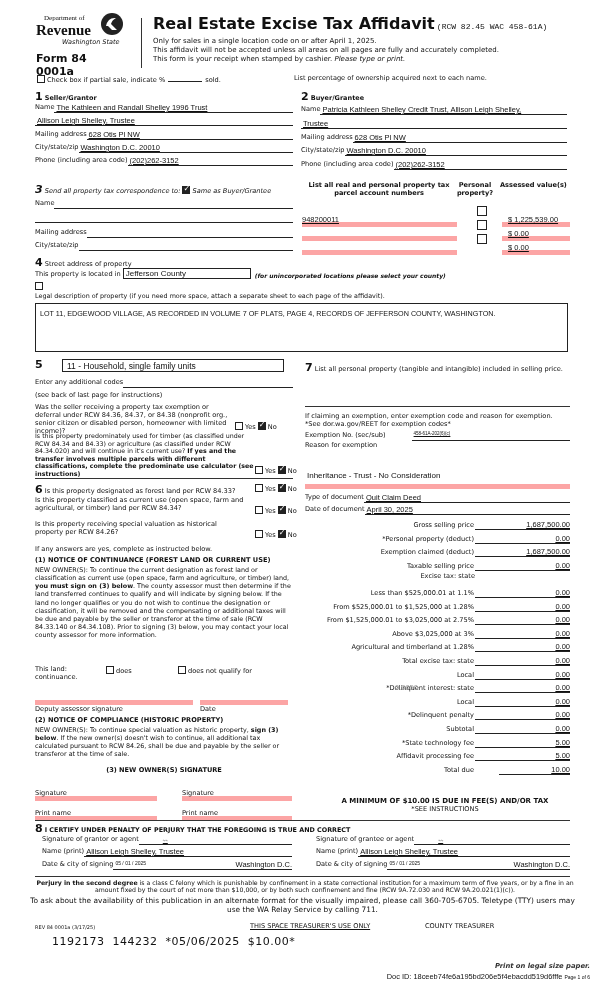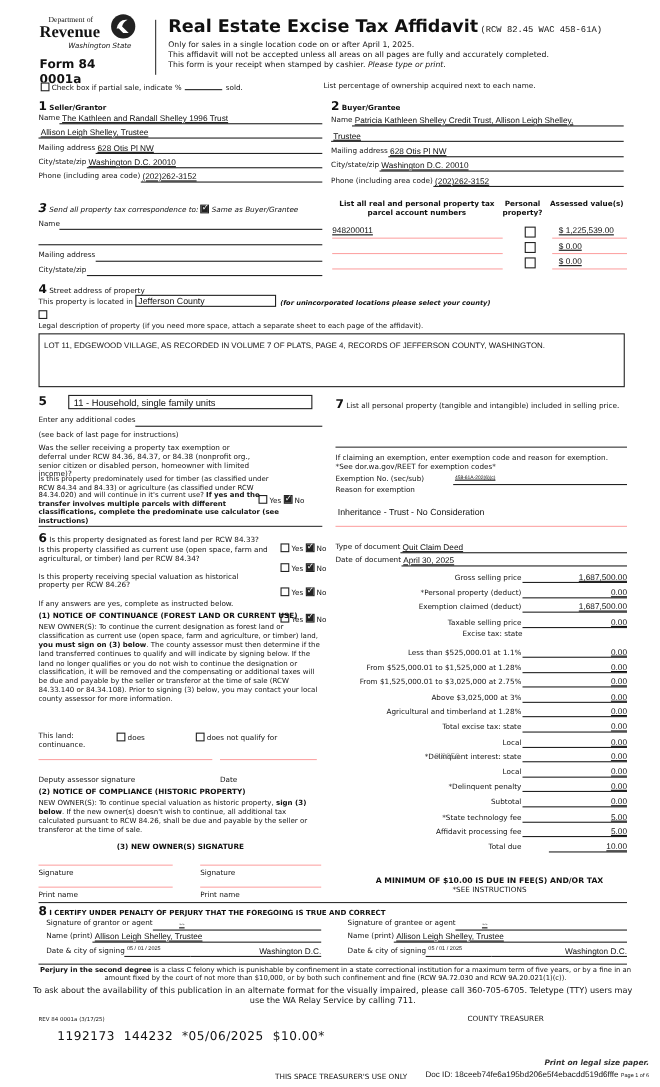--- a/index.html
+++ b/index.html
@@ -1,33 +1,33 @@
 <!DOCTYPE html>
 <html><head>
 <meta charset="utf-8">
 <style>
   * { box-sizing: border-box; margin: 0; padding: 0; }
   body { width: 600px; height: 988px; background: #fff; font-family: "DejaVu Sans", sans-serif; color: #111; position: relative; overflow: hidden; font-size: 6.6px; line-height: 1.2; }
   .abs { position: absolute; }
   .fill { font-family: "Liberation Sans", sans-serif; color: #111; }
-  .uline { border-bottom: 1px solid #fca5a5; }
+  .uline { border-bottom: 5px solid #fca5a5; margin-top: 10px; }
   .cb { display: inline-block; width: 8px; height: 8px; border: 1px solid #222; vertical-align: -1px; margin-right: 2px; background: #fff; position: relative; }
   .cb.checked::after { content: ""; position: absolute; left: 0; top: 0; right: 0; bottom: 0; background: #222; }
   .cb.checked::before { content: "✓"; position: absolute; left: 0px; top: -3px; color: #fff; font-size: 8px; z-index: 2; }
   .secnum { font-weight: bold; font-size: 11px; }
   .bold { font-weight: bold; }
   .fieldrow { position: absolute; display: flex; align-items: flex-start; }
   .fieldrow .lbl { white-space: nowrap; }
   .fieldrow .val { flex: 1; border-bottom: 1px solid #222; padding-left: 2px; font-family: "Liberation Sans", sans-serif; font-size: 7.5px; text-decoration: underline; line-height: 1.1; min-height: 9px; }
   .taxrow { position: absolute; left: 300px; width: 270px; display: flex; align-items: flex-end; height: 12px; }
   .taxrow .lbl { width: 175px; text-align: right; white-space: nowrap; padding-right: 1px; }
   .taxrow .line { flex: 1; border-bottom: 1px solid #222; display: flex; justify-content: flex-end; }
   .taxrow .val { font-family: "Liberation Sans", sans-serif; font-size: 7.5px; text-decoration: underline; }
   .hline { position: absolute; border-top: 1.5px solid #333; }
-  .yn { position: absolute; white-space: nowrap; font-size: 6.6px; margin-top: 28px; }
+  .yn { position: absolute; white-space: nowrap; font-size: 6.6px; }
 </style>
 </head>
 <body>
 
 <div class="abs" style="left:28px;top:12px;width:100px;height:58px;">
   <div class="abs" style="left:16px;top:2px;font-size:7px;font-family:'Liberation Serif',serif;">Department of</div>
   <div class="abs" style="left:8px;top:9px;font-size:15px;font-weight:bold;font-family:'Liberation Serif',serif;">Revenue</div>
   <svg class="abs" style="left:72px;top:0px;" width="24" height="24" viewBox="0 0 24 24">
     <circle cx="12" cy="12" r="11" fill="#222"></circle>
     <path d="M6 14 Q8 5 16 6 Q12 8 11 12 L17 18 L12 18 L8 14 Z" fill="#fff"></path>
@@ -394,20 +394,20 @@
   <span class="val" style="font-size:5px;text-decoration:none;flex:0 0 60px;">05 / 01 / 2025</span>
   <span class="val" style="text-align:right;text-decoration:none;">Washington D.C.</span>
 </div>
 <div class="hline" style="left:35px;top:876px;width:535px;border-top-width:1px;"></div>
 
 <div class="abs" style="left:25px;top:879px;width:560px;text-align:center;font-size:6.2px;line-height:1.2;">
   <span class="bold">Perjury in the second degree</span><span> is a class C felony which is punishable by confinement in a state correctional institution for a maximum term of five years, or by a fine in an amount fixed by the court of not more than $10,000, or by both such confinement and fine (RCW 9A.72.030 and RCW 9A.20.021(1)(c)).</span>
 </div>
 <div class="abs" style="left:30px;top:897px;width:545px;text-align:center;font-size:7.4px;line-height:1.15;">To ask about the availability of this publication in an alternate format for the visually impaired, please call 360-705-6705. Teletype (TTY) users may use the WA Relay Service by calling 711.</div>
 <div class="abs" style="left:35px;top:924px;font-size:5px;">REV 84 0001a (3/17/25)</div>
-<div class="abs" style="left:250px;top:976px;font-size:6.6px;">THIS SPACE TREASURER'S USE ONLY</div>
+<div class="abs" style="left:250px;top:923px;font-size:6.6px;text-decoration:underline;">THIS SPACE TREASURER'S USE ONLY</div>
 <div class="abs" style="left:425px;top:923px;font-size:6.6px;">COUNTY TREASURER</div>
 <div class="abs" style="left:52px;top:935px;font-size:11px;letter-spacing:0.5px;white-space:pre;">1192173  144232  *05/06/2025  $10.00*</div>
 <div class="abs bold" style="left:440px;top:962px;width:150px;text-align:right;font-style:italic;font-size:6.8px;color:#333;">Print on legal size paper.</div>
 <div class="abs fill" style="left:300px;top:973px;width:290px;text-align:right;font-size:7.4px;white-space:nowrap;">
   <span>Doc ID: 18ceeb74fe6a195bd206e5f4ebacdd519d6fffe</span>
   <span style="font-size:5px;">Page 1 of 6</span>
 </div>
 
 </body></html>

